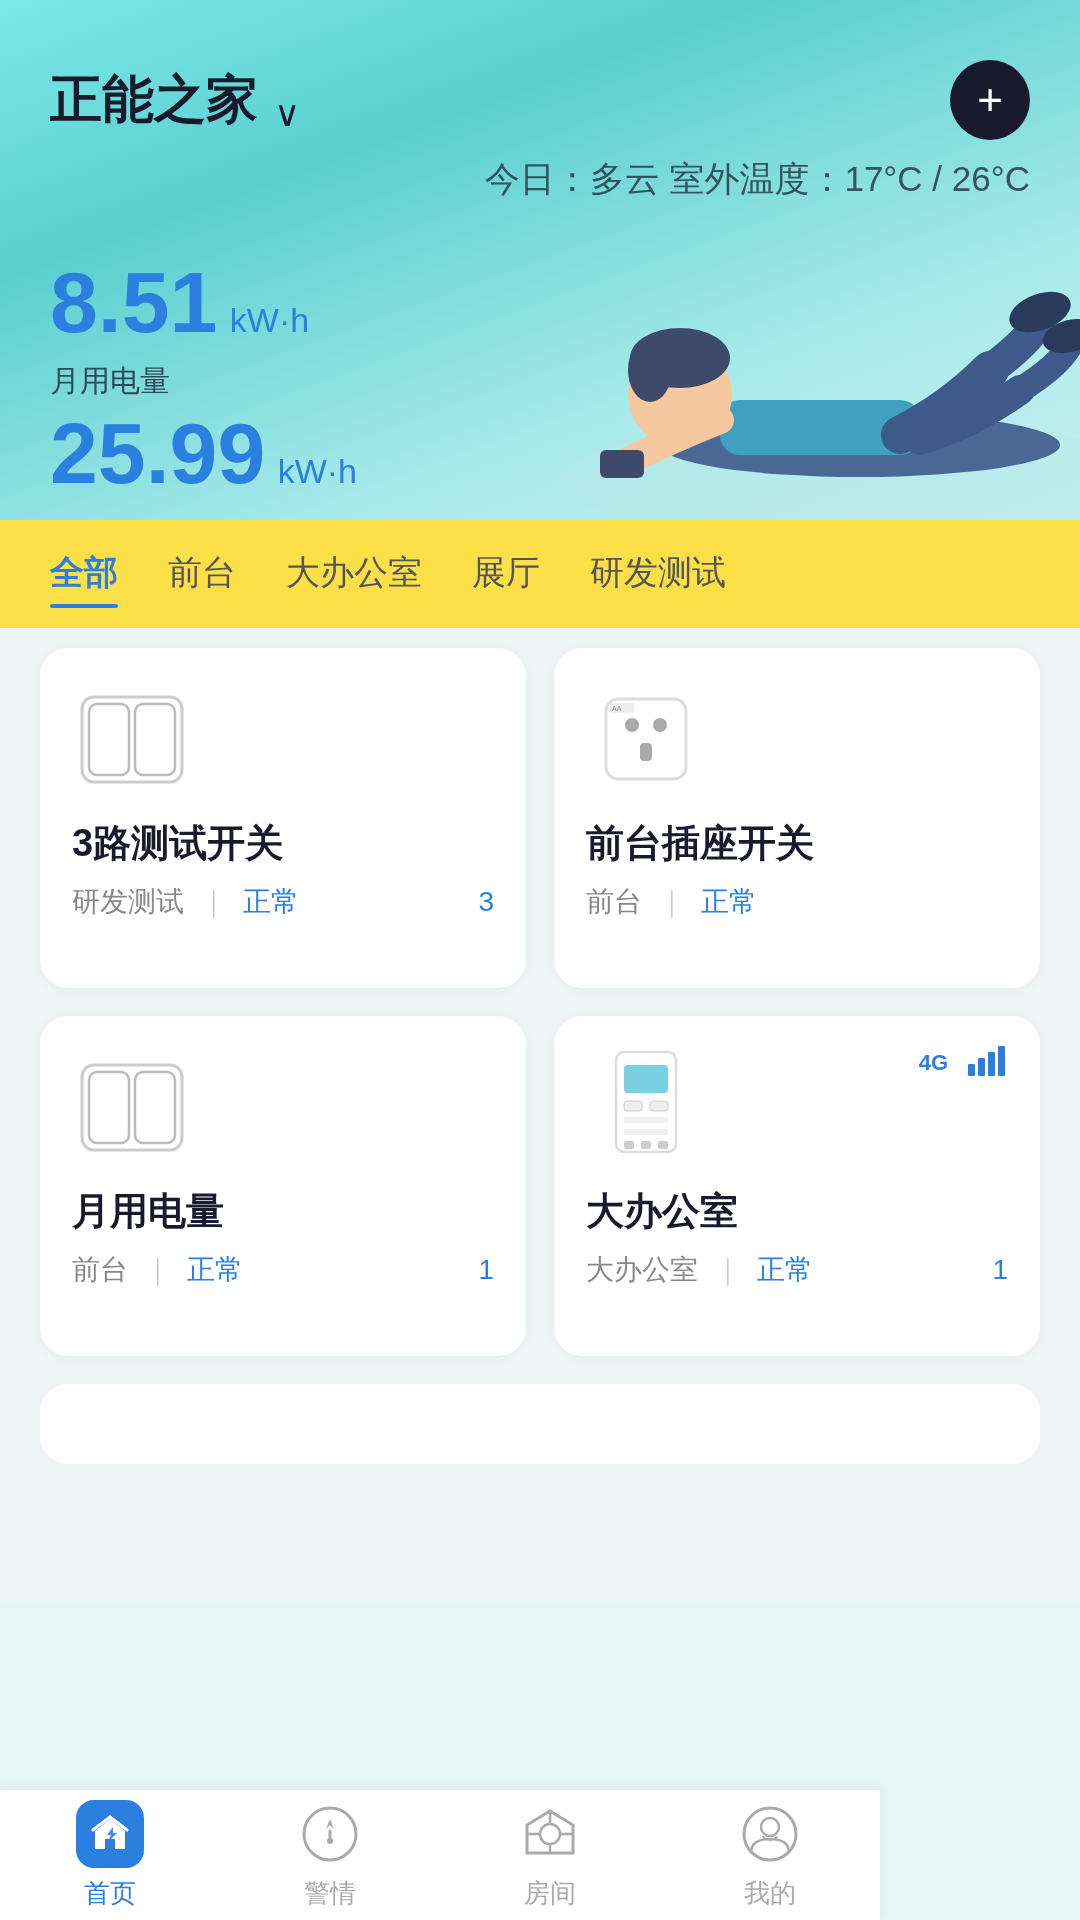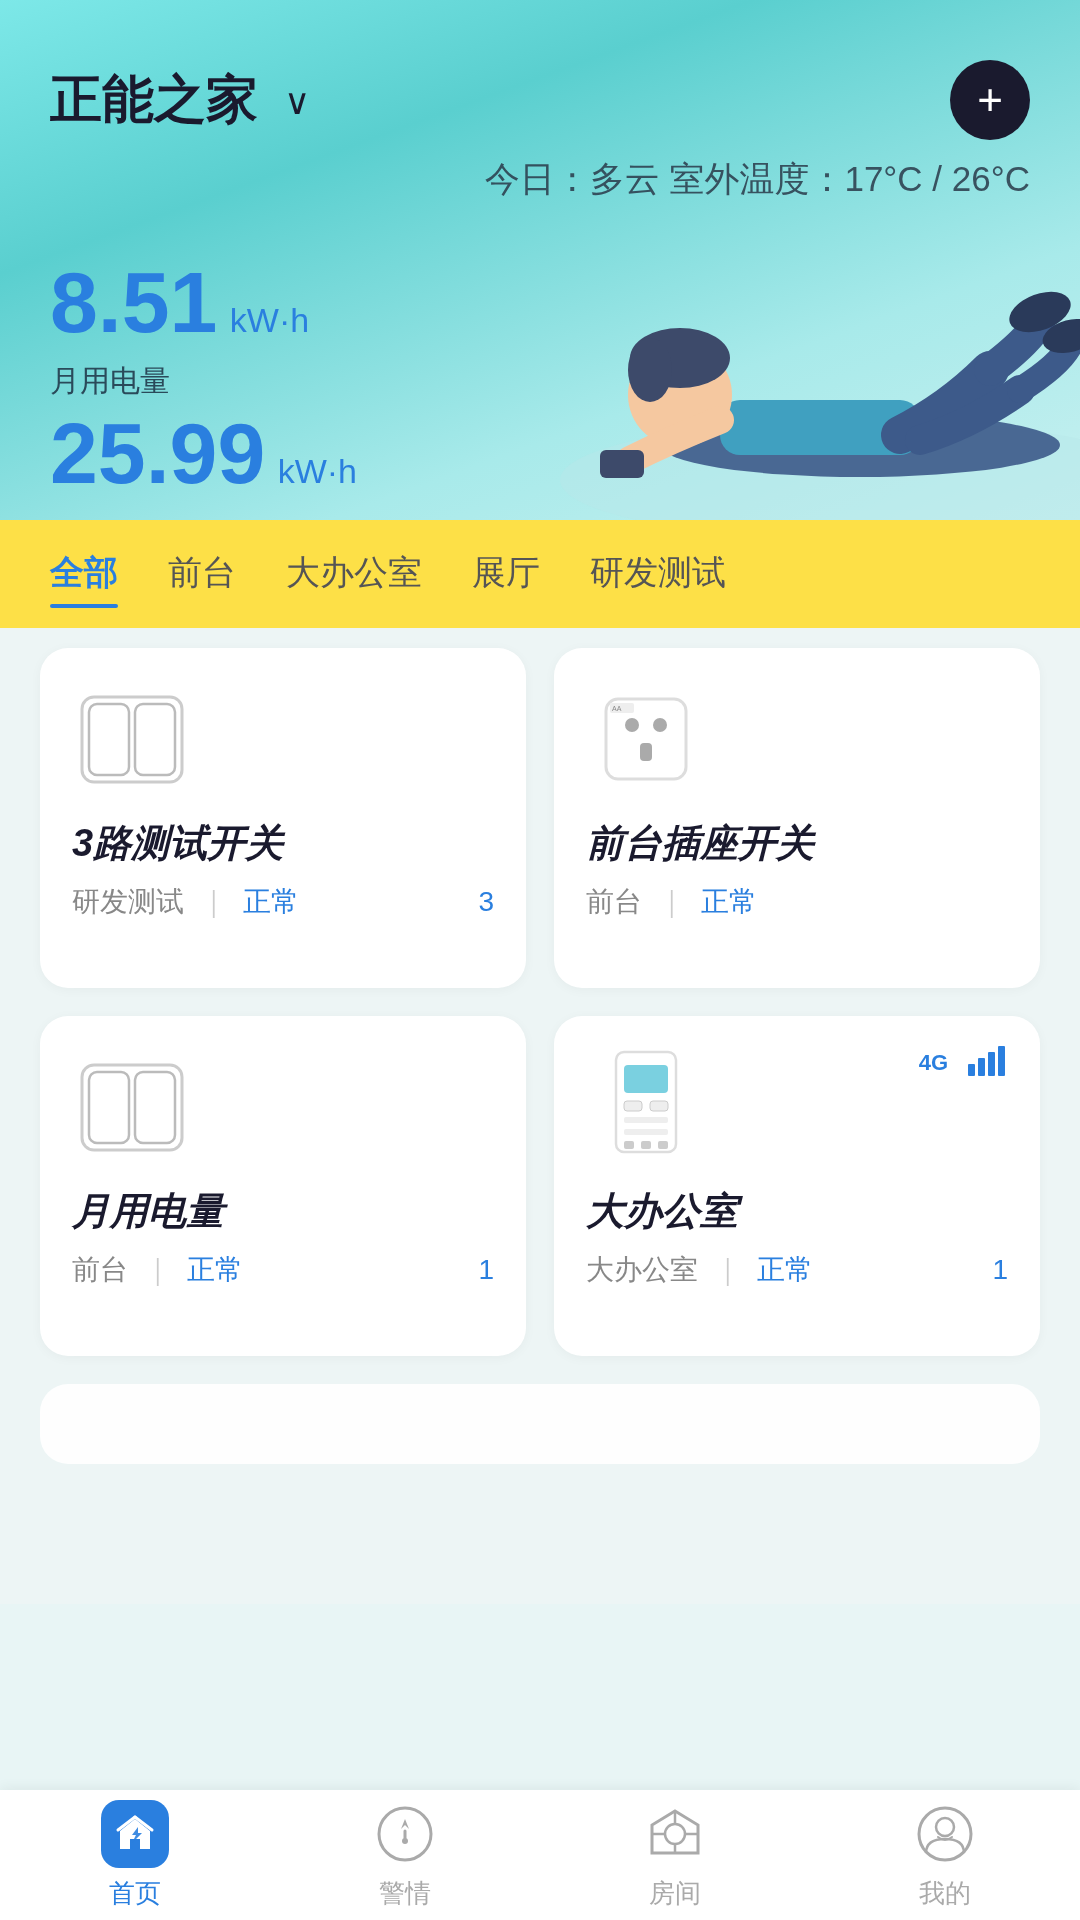--- a/index.html
+++ b/index.html
@@ -24,22 +24,22 @@
 
     .header-row {
       display: flex;
       justify-content: space-between;
       align-items: center;
       margin-bottom: 16px;
     }
 
     .title-area {
       display: flex;
-      align-items: center;
-      gap: 26px;
+      align-items: flex-end;
+      gap: 16px;
     }
 
     .app-title {
       font-size: 52px;
       font-weight: 800;
       color: #1a1a2e;
     }
 
     .chevron-down-icon {
       font-size: 36px;
@@ -177,21 +177,20 @@
       align-items: center;
       justify-content: center;
       margin-bottom: 24px;
     }
 
     .device-name {
       font-size: 38px;
       font-weight: 700;
       color: #1a1a2e;
       margin-bottom: 14px;
-      font-style: italic;
     }
 
     .device-meta {
       display: flex;
       align-items: center;
       justify-content: space-between;
       font-size: 28px;
       gap: 44px;
     }
 
@@ -228,21 +227,21 @@
       color: #2a7fdf;
       font-weight: 700;
       margin-right: 4px;
     }
 
     
     .bottom-nav {
       position: fixed;
       bottom: 0;
       left: 0;
-      width: 1080px;
+      width: 880px;
       height: 130px;
       background: white;
       display: flex;
       align-items: center;
       justify-content: space-around;
       box-shadow: 0 -2px 12px rgba(0,0,0,0.06);
       z-index: 100;
     }
 
     .nav-item {

